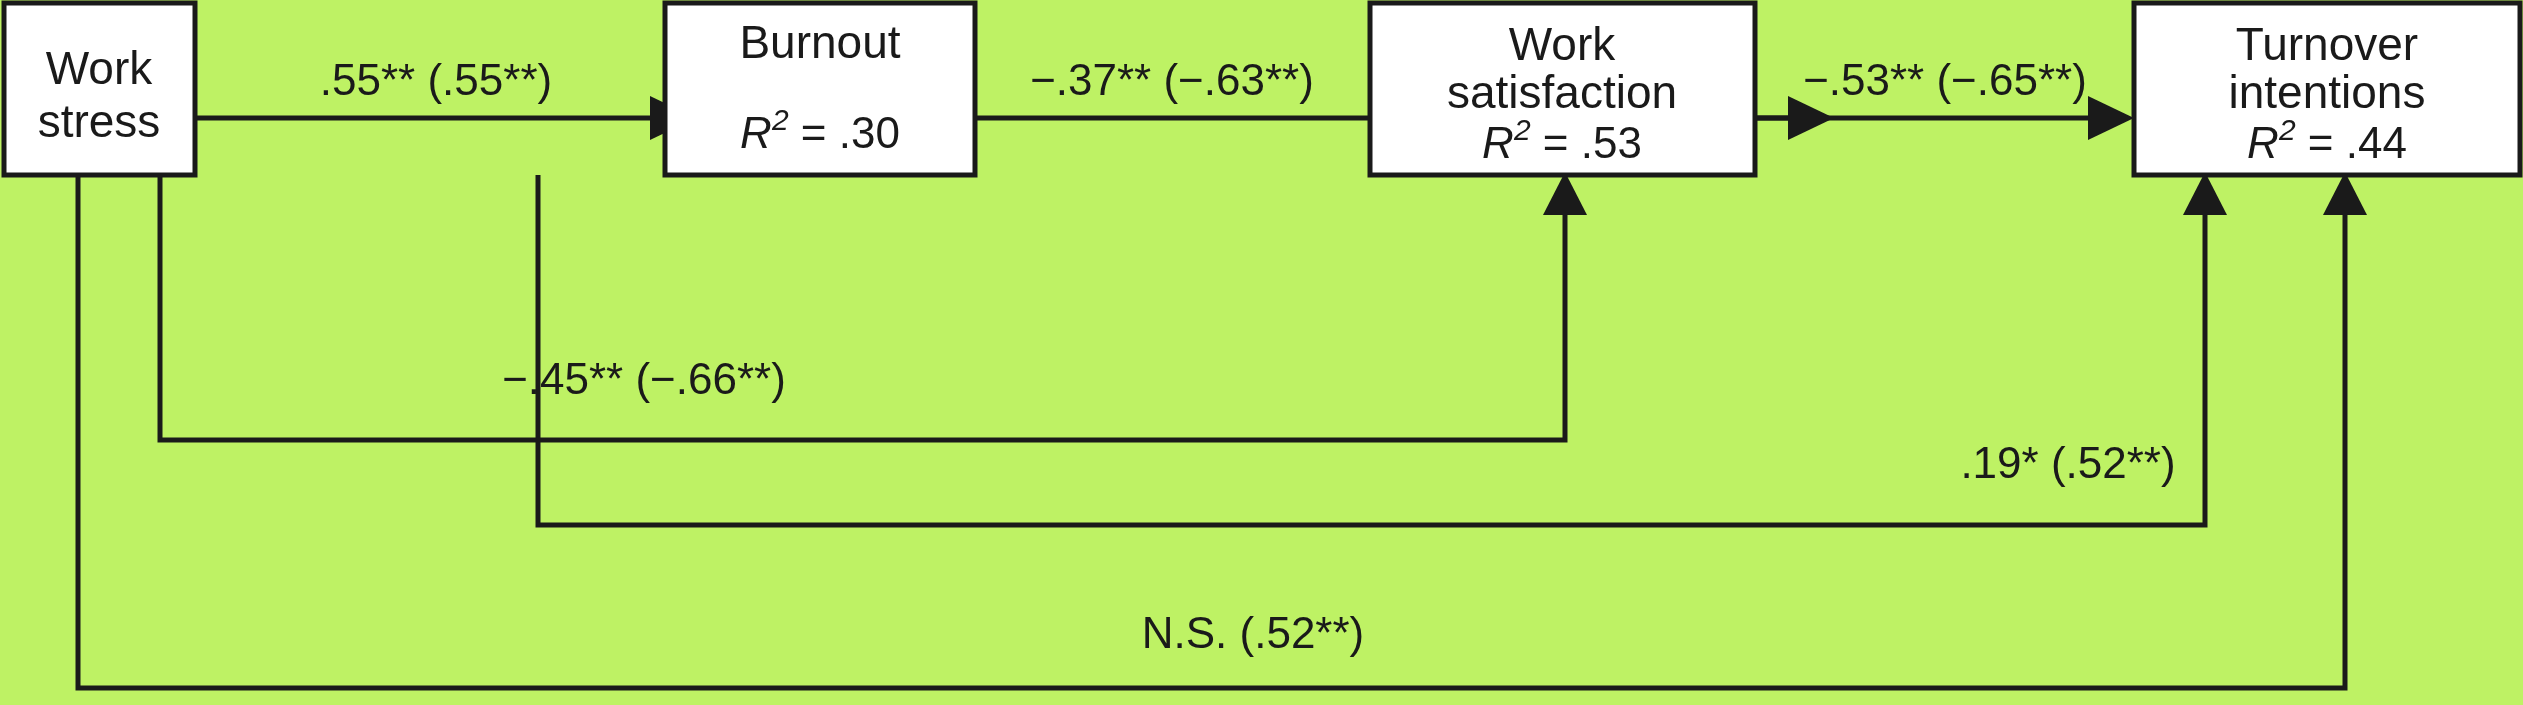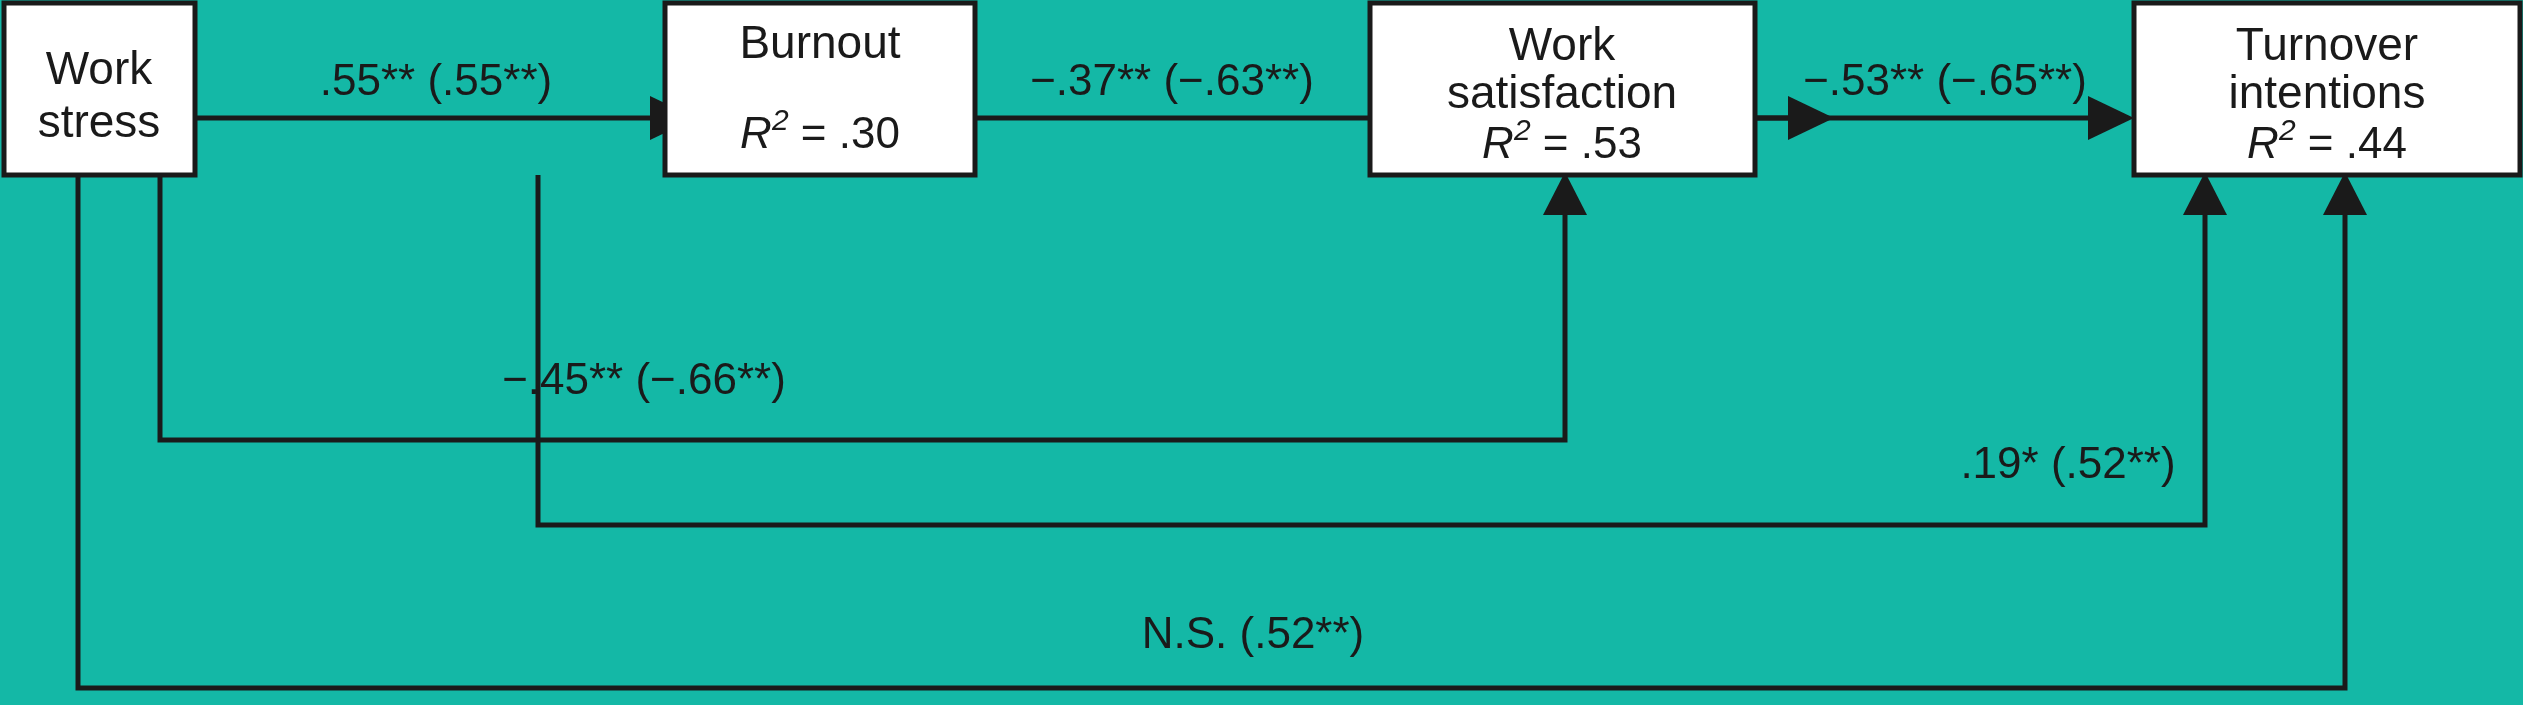--- a/index.html
+++ b/index.html
@@ -4,21 +4,21 @@
 <style>
   html, body {
     margin: 0;
     padding: 0;
     background: #ffffff;
   }
   #diagram-root {
     position: relative;
     width: 2523px;
     height: 705px;
-    background: #14b8a6;
+    background: #bef264;
     font-family: "Liberation Sans", sans-serif;
   }
   svg#path-diagram {
     display: block;
     width: 2523px;
     height: 705px;
   }
   .box-rect {
     fill: #ffffff;
     stroke: #1a1a1a;

